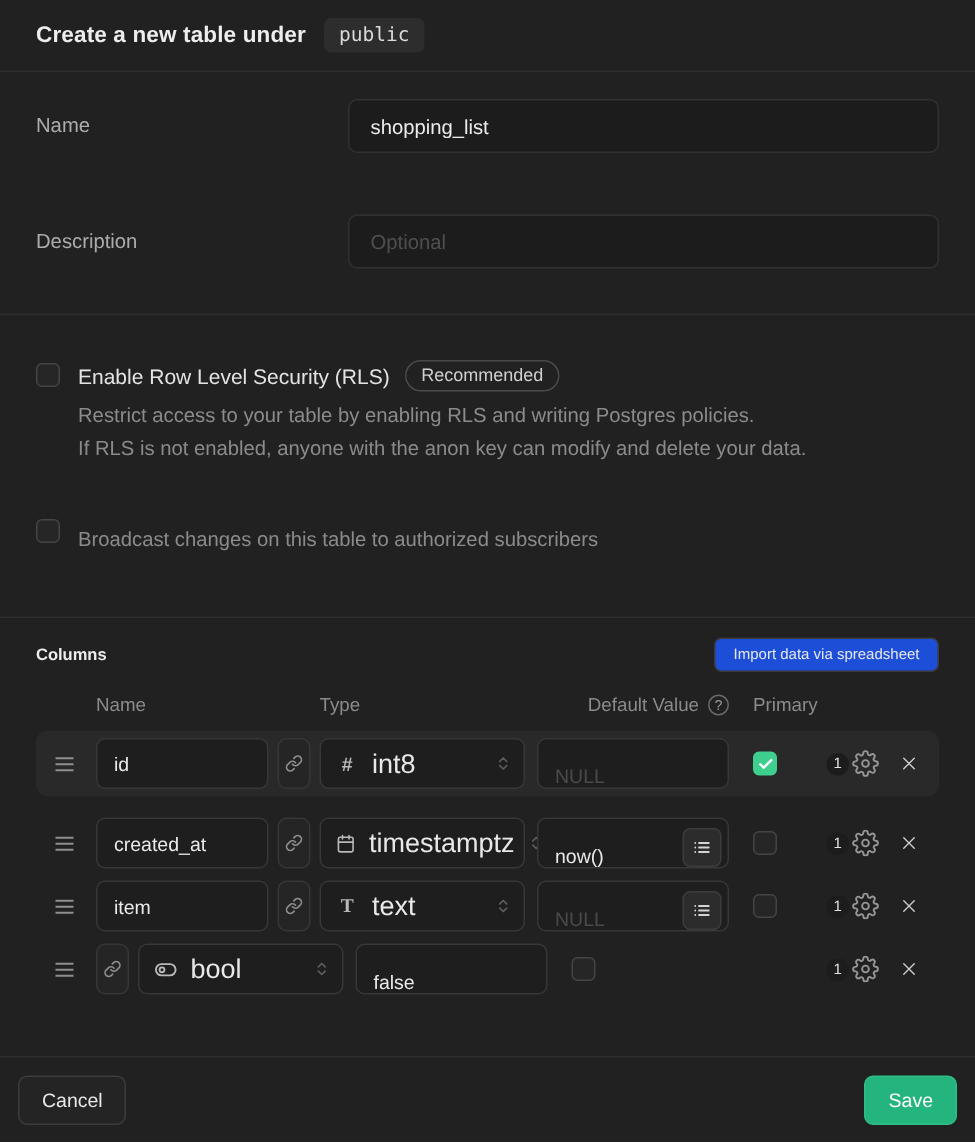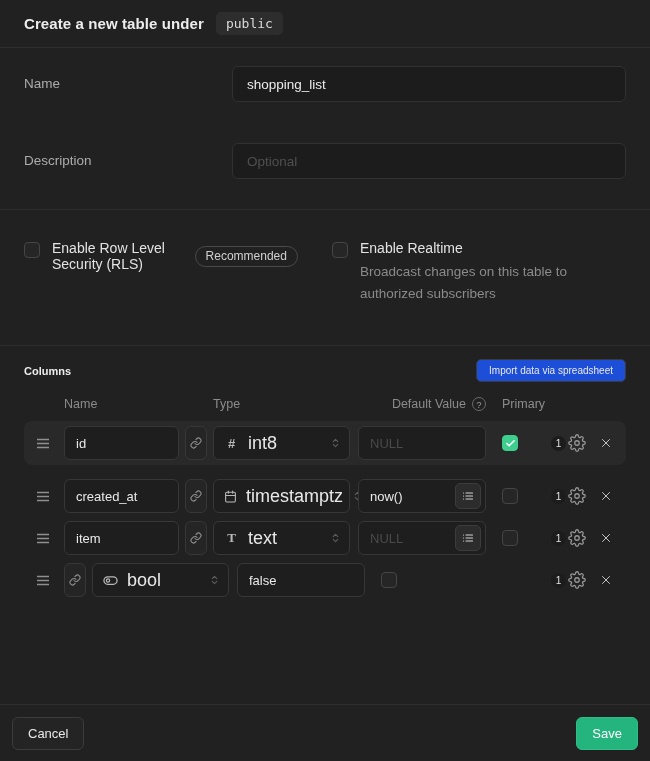--- a/index.html
+++ b/index.html
@@ -25,21 +25,21 @@
   .form-section { padding:18px 24px 30px; display:flex; flex-direction:column; gap:41px;
     border-bottom:1px solid #2e2e2e; }
   .form-row { display:flex; align-items:flex-start; }
   .form-label { width:208px; flex:none; padding-top:10px; font-size:13.5px; color:#acacac; }
   input.text-input { flex:1; height:36px; background:#1c1c1c; border:1px solid #313131;
     border-radius:6px; padding:0 14px; font-size:13.5px; color:#ececec; outline:none;
     font-family:"Liberation Sans", sans-serif; }
   input.text-input::placeholder { color:#4f4f4f; }
 
   
-  .toggles-section { padding:30px 24px 40px; display:flex; flex-direction:row; gap:34px;
+  .toggles-section { padding:30px 24px 40px; display:flex; flex-direction:column; gap:34px;
     border-bottom:1px solid #2e2e2e; }
   .toggle-block { display:flex; gap:12px; }
   .checkbox { width:16px; height:16px; flex:none; border-radius:4px;
     border:1px solid #454545; background:#262626;
     display:flex; align-items:center; justify-content:center; cursor:pointer; }
   .toggle-block > .checkbox { margin-top:2px; }
   .checkbox svg { display:none; }
   .checkbox.checked { background:var(--green); border-color:var(--green); }
   .checkbox.checked svg { display:block; }
   .toggle-title-row { display:flex; align-items:center; gap:10px; }
@@ -82,21 +82,21 @@
   .link-btn { width:22px; height:34px; background:#252525; border:1px solid #373737;
     border-radius:6px; display:flex; align-items:center; justify-content:center;
     color:#8d8d8d; cursor:pointer; }
   .type-select { height:34px; background:#1e1e1e; border:1px solid #373737; border-radius:6px;
     display:flex; align-items:center; gap:9px; padding:0 8px 0 10px; cursor:pointer; }
   .type-select .type-icon { color:#b9b9b9; display:flex; align-items:center;
     font-size:13px; font-weight:700; width:15px; justify-content:center; }
   .type-label { font-size:18px; color:#e8e8e8; }
   .chevrons { margin-left:auto; color:#5d5d5d; display:flex; align-items:center; }
   .faux-input { height:34px; background:#1e1e1e; border:1px solid #373737; border-radius:6px;
-    display:flex; align-items:center; padding:0 4px 0 11px; }
+    display:flex; align-items:flex-end; padding:0 4px 0 11px; }
   .faux-input .val { font-size:13px; color:#eaeaea; }
   .faux-input .val.placeholder { color:#4a4a4a; }
   .menu-btn { margin-left:auto; width:26px; height:26px; background:#2c2c2c;
     border:1px solid #3c3c3c; border-radius:5px; display:flex; align-items:center;
     justify-content:center; color:#d4d4d4; cursor:pointer; }
   .count-badge { width:15px; height:15px; border-radius:50%; background:#1c1c1c;
     color:#e2e2e2; font-size:10px; display:flex; align-items:center; justify-content:center; }
   .gear { color:#969696; display:flex; align-items:center; }
 
   
@@ -129,31 +129,32 @@
 <div class="toggles-section">
   <div class="toggle-block">
     <div class="checkbox" id="rls-checkbox">
       
     </div>
     <div>
       <div class="toggle-title-row">
         <span class="toggle-title">Enable Row Level Security (RLS)</span>
         <span class="pill">Recommended</span>
       </div>
+      <div class="toggle-desc">
+        <div>Restrict access to your table by enabling RLS and writing Postgres policies.</div>
+        <div>If RLS is not enabled, anyone with the anon key can modify and delete your data.</div>
+      </div>
     </div>
   </div>
 
   <div class="toggle-block">
     <div class="checkbox" id="realtime-checkbox">
       
     </div>
     <div>
-      <div class="toggle-title-row">
-        <span class="toggle-title">Enable Realtime</span>
-      </div>
       <div class="toggle-desc">Broadcast changes on this table to authorized subscribers</div>
     </div>
   </div>
 </div>
 
 <div class="columns-section">
   <div class="columns-head">
     <span class="columns-title">Columns</span>
     <button class="import-btn">Import data via spreadsheet</button>
   </div>

